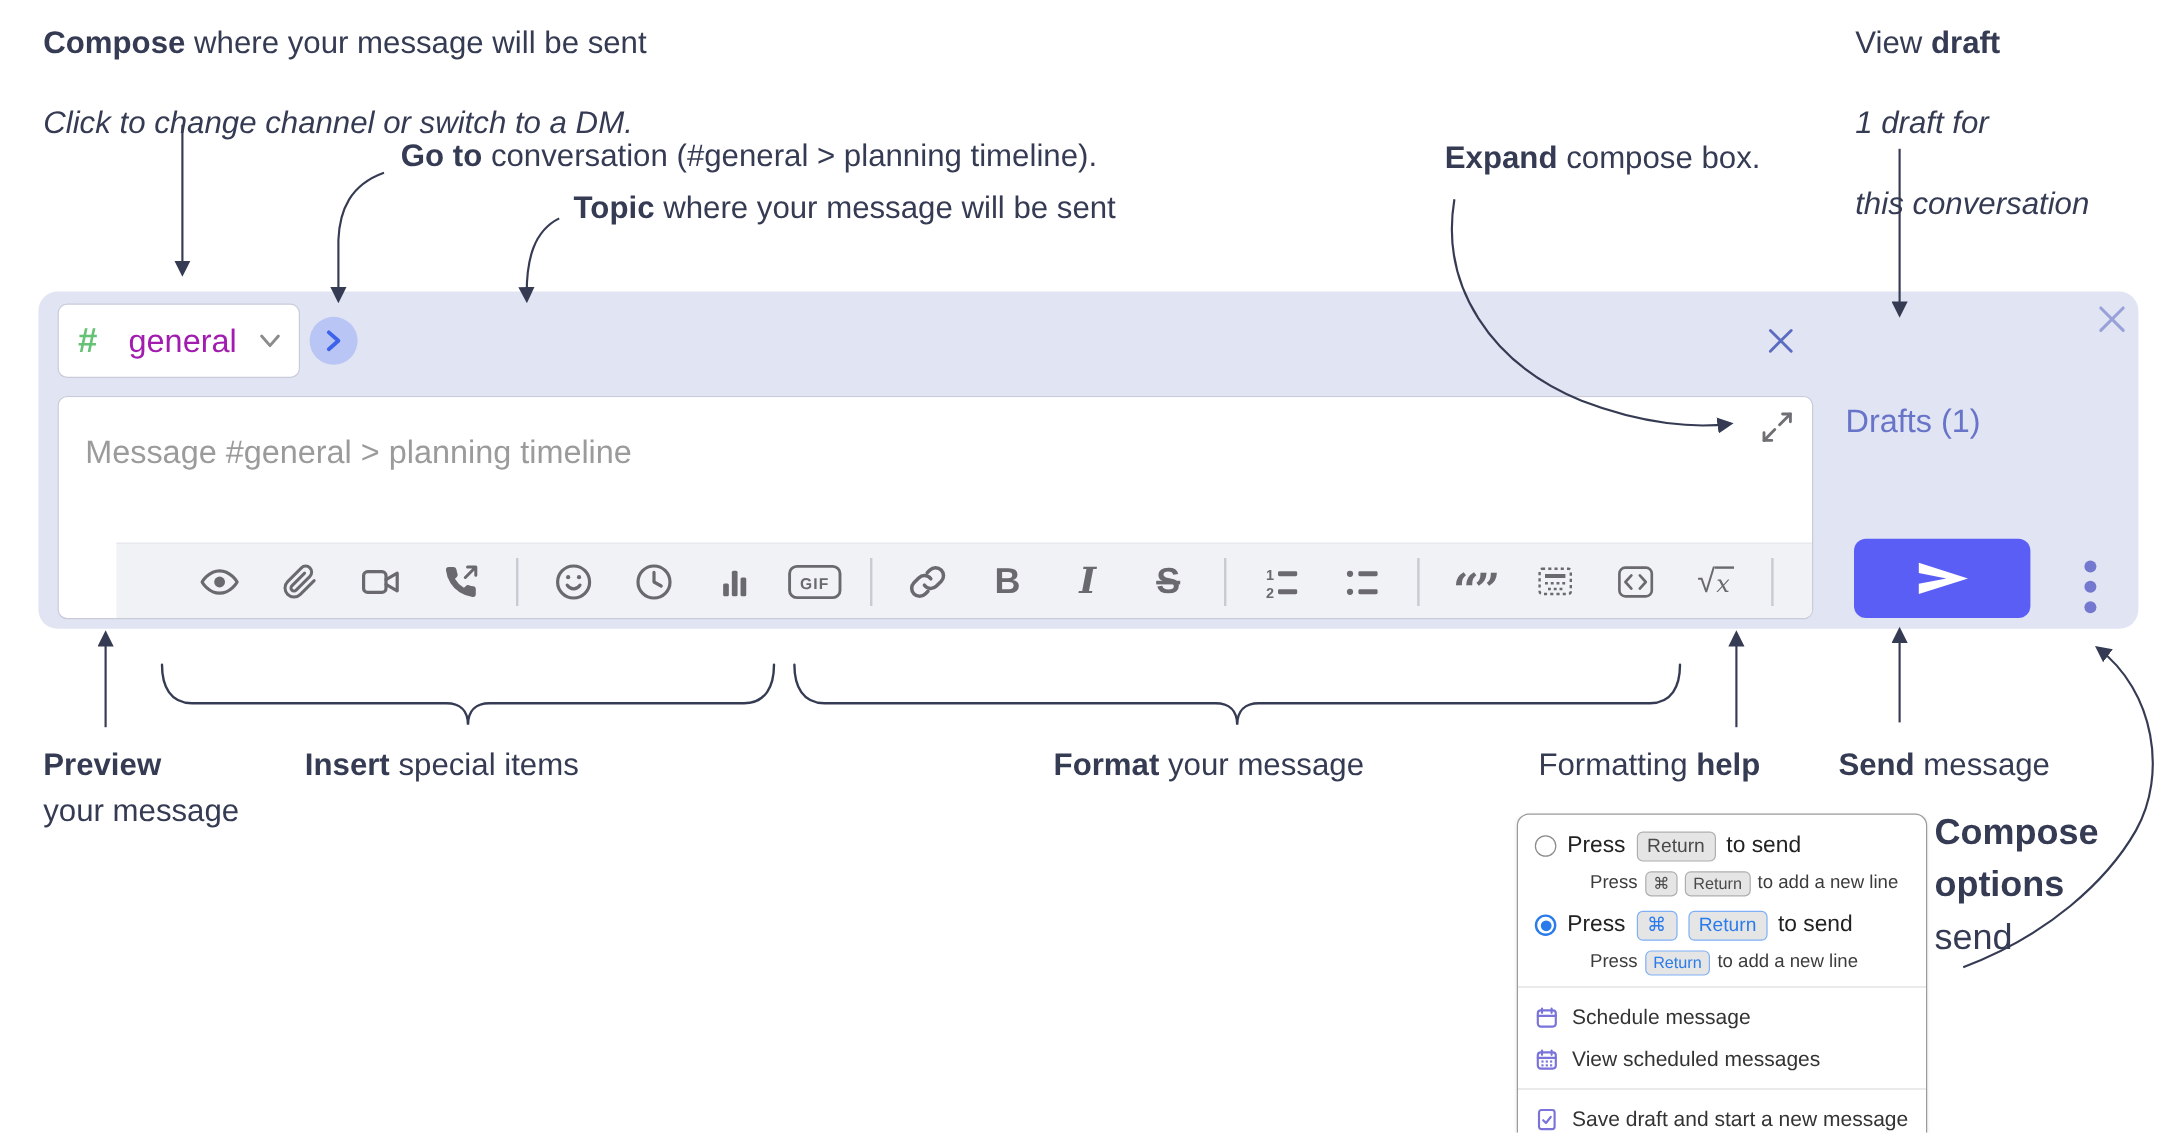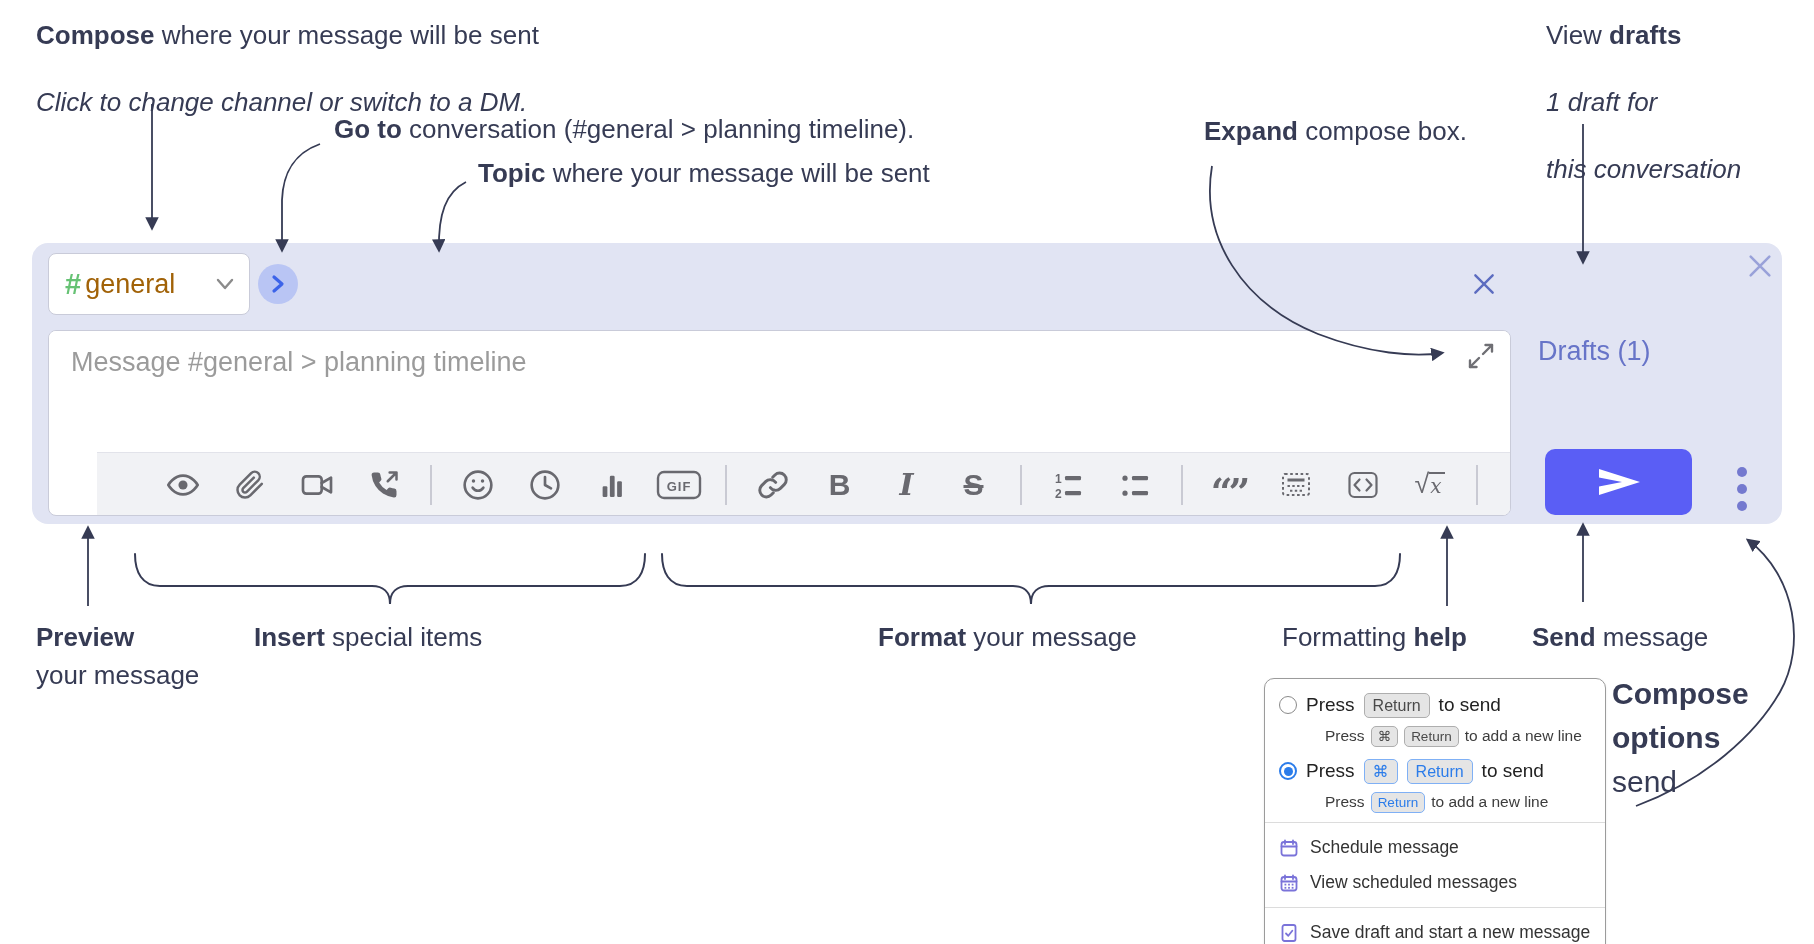--- a/index.html
+++ b/index.html
@@ -14,30 +14,30 @@
   .ann .i { font-style:italic;margin-top:32px; }
   #arrow-layer { position:absolute; inset:0; width:1814px; height:944px; pointer-events:none; z-index:6; }
   
   #compose {
     position:absolute; left:32px; top:243px; width:1750px; height:281px;
     background:#e1e4f3; border-radius:16px;
   }
   .wbox { position:absolute; background:#fff; border:1px solid #c9cbd9; border-radius:8px; }
   #channel-select { left:16px; top:10px; width:202px; height:62px; display:flex; align-items:center; padding:0 14px 0 16px; cursor:pointer; }
   #channel-select .hash { color:#66c274; font-weight:700; font-size:29px; }
-  #channel-select .chname { font-size:27px; color:#a16207; margin-left:4px; flex:1; }
+  #channel-select .chname { font-size:27px; color:#a21caf; margin-left:26px; flex:1; }
   #goto-btn { position:absolute; left:226px; top:21px; width:40px; height:40px; border-radius:50%;
     background:#b9c5f4; display:flex; align-items:center; justify-content:center; cursor:pointer; }
   #topic-input { left:270px; top:10px; width:1209px; height:62px; display:flex; align-items:center; padding-left:18px; }
   #topic-input .tval { font-size:27px; color:#1c1c1c; }
   #clear-topic { position:absolute; left:1434px; top:23px; width:36px; height:36px; display:flex; align-items:center; justify-content:center; color:#5c6cc0; cursor:pointer; }
   #close-compose { position:absolute; left:1710px; top:5px; width:36px; height:36px; display:flex; align-items:center; justify-content:center; color:#99a1d9; cursor:pointer; }
   #message-box { left:16px; top:87px; width:1463px; height:186px; padding:0; overflow:hidden; }
   #message-area { position:relative; height:121px; background:#fff; }
-  #message-placeholder { position:absolute; left:22px; top:16px; font-size:27px; color:#9b9b9b; }
+  #message-placeholder { position:absolute; left:22px; top:31px; font-size:27px; color:#9b9b9b; }
   #expand-btn { position:absolute; right:14px; top:10px; width:30px; height:30px; color:#6f6f74; cursor:pointer; }
   #toolbar { height:64px; background:#f1f2f5; border-top:1px solid #e2e3ea; display:flex; align-items:center; padding-left:52px;margin-left:48px; }
   .ticon { width:67px; height:64px; display:flex; align-items:center; justify-content:center; color:#69696f; cursor:pointer; flex:none; }
   .tdiv { width:27px; height:64px; display:flex; align-items:center; justify-content:center; flex:none; }
   .tdiv i { display:block; width:2px; height:40px; background:#c9cad3; }
   .ticon .ltr { font-size:30px; font-weight:600; }
   .ticon .ltr.bold { font-weight:700; }
   .ticon .ltr.ital { font-family:"DejaVu Serif", serif; font-style:italic; }
   .ticon .ltr.strike { text-decoration:line-through; }
   .ticon .quote { font-family:"DejaVu Serif", serif; font-weight:700; font-size:38px; letter-spacing:-4px; line-height:20px; margin-top:14px; }
@@ -87,21 +87,21 @@
 
   <div class="ann" style="left:478px; top:156px;">
     <span class="b">Topic</span><span> where your message will be sent</span>
   </div>
 
   <div class="ann" style="left:1204px; top:114px;">
     <span class="b">Expand</span><span> compose box.</span>
   </div>
 
   <div class="ann" style="left:1546px; top:18px;">
-    <div><span>View </span><span class="b">drafts</span></div>
+    <div><span>View </span><span class="b">draft</span></div>
     <div class="i">1 draft for</div>
     <div class="i">this conversation</div>
   </div>
 
   <div id="compose">
 
     <div class="wbox" id="channel-select">
       <span class="hash">#</span>
       <span class="chname">general</span>
       <svg width="20" height="14" viewBox="0 0 20 14">

